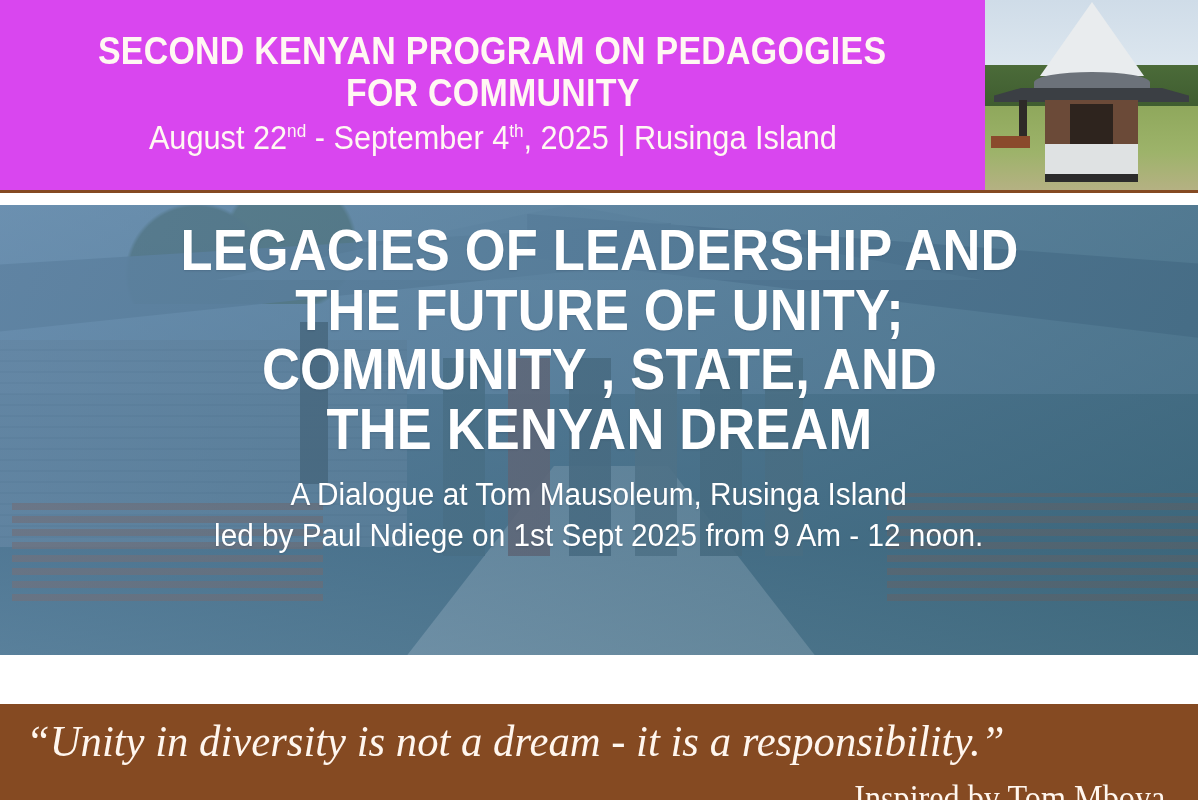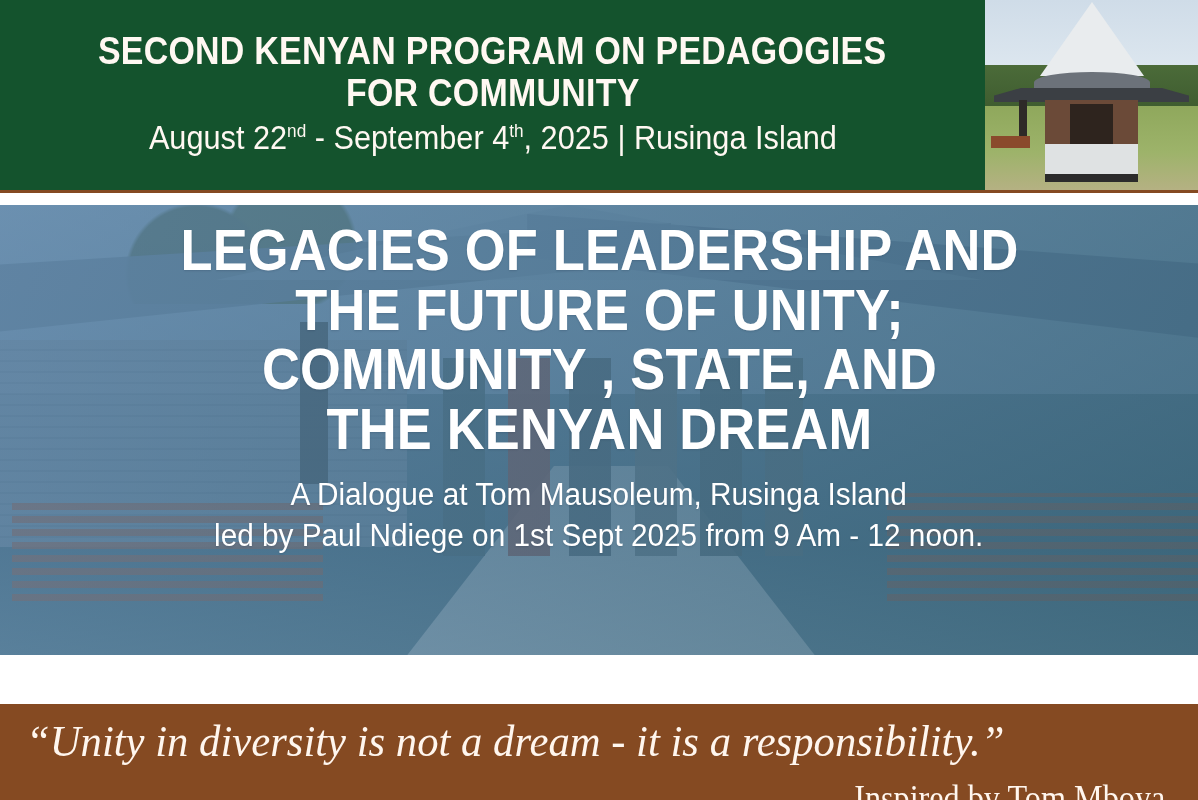--- a/index.html
+++ b/index.html
@@ -24,21 +24,21 @@
   .logo-mark{position:absolute;left:0;top:2px;width:193px;height:118px;}
   .logo-text{
     position:absolute;left:0;bottom:14px;width:193px;
     text-align:center;color:#111;
     font-family:"Liberation Serif", serif;
     font-weight:bold;font-size:13.2px;line-height:1.38;
     letter-spacing:-0.2px;
     transform:scaleX(0.93);transform-origin:center;
   }
   .header-band{
-    flex:1 1 auto;background:#14532d;
+    flex:1 1 auto;background:#d946ef;
     display:flex;flex-direction:column;align-items:center;justify-content:center;
     padding:6px 6px 10px 6px;box-sizing:border-box;
   }
   .hb-title{
     color:#FFF8F2;text-align:center;
     font-family:"Liberation Sans", sans-serif;
     font-weight:bold;font-size:39px;line-height:1.07;
     letter-spacing:0.3px;
     transform:scaleX(0.87);transform-origin:center;
     white-space:nowrap;

